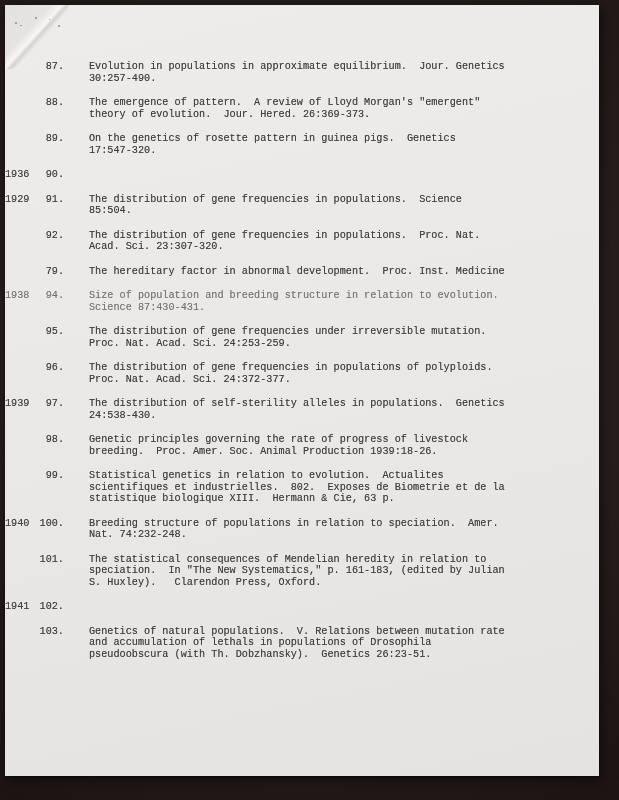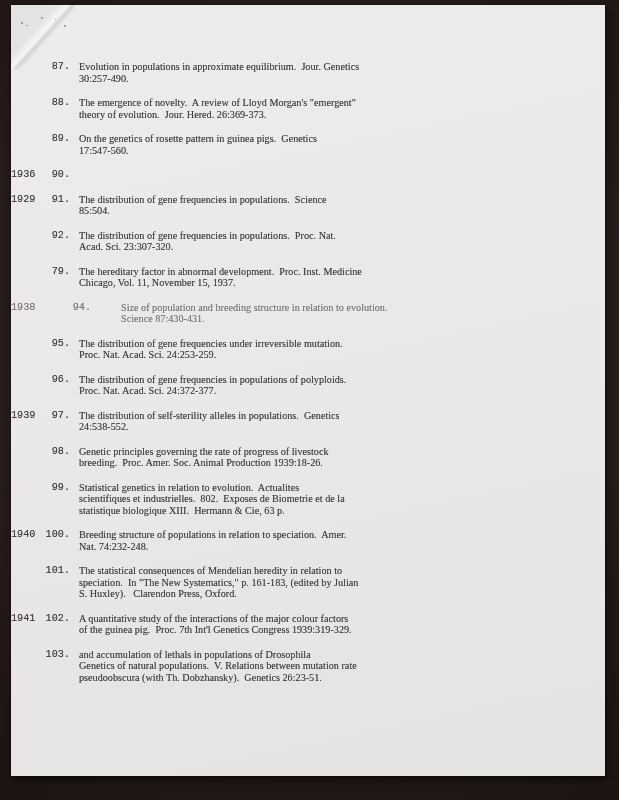--- a/index.html
+++ b/index.html
@@ -9,21 +9,21 @@
   body {
     width: 619px;
     height: 800px;
     overflow: hidden;
     position: relative;
     background: radial-gradient(circle at 50% 42%, #2f2522 0%, #281e1c 55%, #1e1513 100%);
     font-family: "Liberation Mono", "DejaVu Sans Mono", monospace;
   }
   .paper {
     position: absolute;
-    left: 11px;
+    left: 5px;
     top: 5px;
     width: 594px;
     height: 771px;
     background: linear-gradient(168deg, #edecea 0%, #e9e8e6 55%, #e4e3e1 100%);
     box-shadow: 2px 4px 12px rgba(0,0,0,0.55), 0 1px 2px rgba(0,0,0,0.4);
   }
   .corner-crease {
     position: absolute;
     top: 0;
     left: 0;
@@ -49,35 +49,34 @@
     right: 0;
   }
   .entry {
     display: flex;
     margin-bottom: 13px;
     color: #403d3d;
     font-size: 10.2px;
     line-height: 11.5px;
     text-shadow: 0 0 0.4px rgba(64,61,61,0.55);
   }
-  .entry.faded { opacity: 0.68; gap: 21px; }
+  .entry.faded { opacity: 0.68; }
   .entry .year {
     width: 34px;
     flex-shrink: 0;
     white-space: pre;
   }
   .entry .num {
     width: 25px;
     flex-shrink: 0;
     text-align: right;
     white-space: pre;
   }
   .entry .text {
-    margin-left: 9px;
-    font-family: Liberation Serif, serif;
+    margin-left: 25px;
   }
   .entry .line {
     white-space: pre;
   }
 </style>
 </head>
 <body>
 
 <div class="paper">
   <div class="corner-crease"></div>
@@ -92,30 +91,30 @@
     <div class="num">87.</div>
     <div class="text">
           <div class="line">Evolution in populations in approximate equilibrium.  Jour. Genetics</div>
           <div class="line">30:257-490.</div>
         </div>
   </div>
       <div class="entry">
     <div class="year"></div>
     <div class="num">88.</div>
     <div class="text">
-          <div class="line">The emergence of novelty.  A review of Lloyd Morgan's "emergent"</div>
+          <div class="line">The emergence of pattern.  A review of Lloyd Morgan's "emergent"</div>
           <div class="line">theory of evolution.  Jour. Hered. 26:369-373.</div>
         </div>
   </div>
       <div class="entry">
     <div class="year"></div>
     <div class="num">89.</div>
     <div class="text">
           <div class="line">On the genetics of rosette pattern in guinea pigs.  Genetics</div>
-          <div class="line">17:547-560.</div>
+          <div class="line">17:547-320.</div>
         </div>
   </div>
       <div class="entry">
     <div class="year">1936</div>
     <div class="num">90.</div>
   </div>
       <div class="entry">
     <div class="year">1929</div>
     <div class="num">91.</div>
     <div class="text">
@@ -129,21 +128,20 @@
     <div class="text">
           <div class="line">The distribution of gene frequencies in populations.  Proc. Nat.</div>
           <div class="line">Acad. Sci. 23:307-320.</div>
         </div>
   </div>
       <div class="entry">
     <div class="year"></div>
     <div class="num">79.</div>
     <div class="text">
           <div class="line">The hereditary factor in abnormal development.  Proc. Inst. Medicine</div>
-          <div class="line">Chicago, Vol. 11, November 15, 1937.</div>
         </div>
   </div>
       <div class="entry faded">
     <div class="year">1938</div>
     <div class="num">94.</div>
     <div class="text">
           <div class="line">Size of population and breeding structure in relation to evolution.</div>
           <div class="line">Science 87:430-431.</div>
         </div>
   </div>
@@ -161,21 +159,21 @@
     <div class="text">
           <div class="line">The distribution of gene frequencies in populations of polyploids.</div>
           <div class="line">Proc. Nat. Acad. Sci. 24:372-377.</div>
         </div>
   </div>
       <div class="entry">
     <div class="year">1939</div>
     <div class="num">97.</div>
     <div class="text">
           <div class="line">The distribution of self-sterility alleles in populations.  Genetics</div>
-          <div class="line">24:538-552.</div>
+          <div class="line">24:538-430.</div>
         </div>
   </div>
       <div class="entry">
     <div class="year"></div>
     <div class="num">98.</div>
     <div class="text">
           <div class="line">Genetic principles governing the rate of progress of livestock</div>
           <div class="line">breeding.  Proc. Amer. Soc. Animal Production 1939:18-26.</div>
         </div>
   </div>
@@ -201,28 +199,24 @@
     <div class="num">101.</div>
     <div class="text">
           <div class="line">The statistical consequences of Mendelian heredity in relation to</div>
           <div class="line">speciation.  In "The New Systematics," p. 161-183, (edited by Julian</div>
           <div class="line">S. Huxley).   Clarendon Press, Oxford.</div>
         </div>
   </div>
       <div class="entry">
     <div class="year">1941</div>
     <div class="num">102.</div>
-    <div class="text">
-          <div class="line">A quantitative study of the interactions of the major colour factors</div>
-          <div class="line">of the guinea pig.  Proc. 7th Int'l Genetics Congress 1939:319-329.</div>
-        </div>
   </div>
       <div class="entry">
     <div class="year"></div>
     <div class="num">103.</div>
     <div class="text">
+          <div class="line">Genetics of natural populations.  V. Relations between mutation rate</div>
           <div class="line">and accumulation of lethals in populations of Drosophila</div>
-          <div class="line">Genetics of natural populations.  V. Relations between mutation rate</div>
           <div class="line">pseudoobscura (with Th. Dobzhansky).  Genetics 26:23-51.</div>
         </div>
   </div>
     </div>
 </div>
 
 </body></html>

